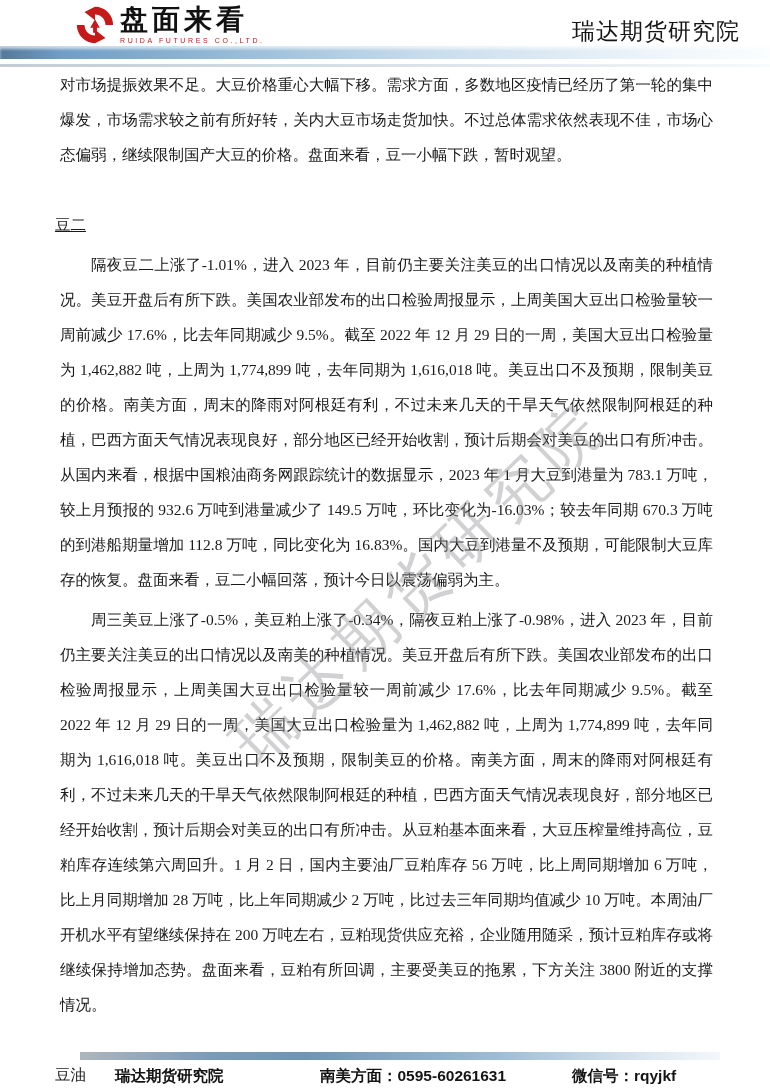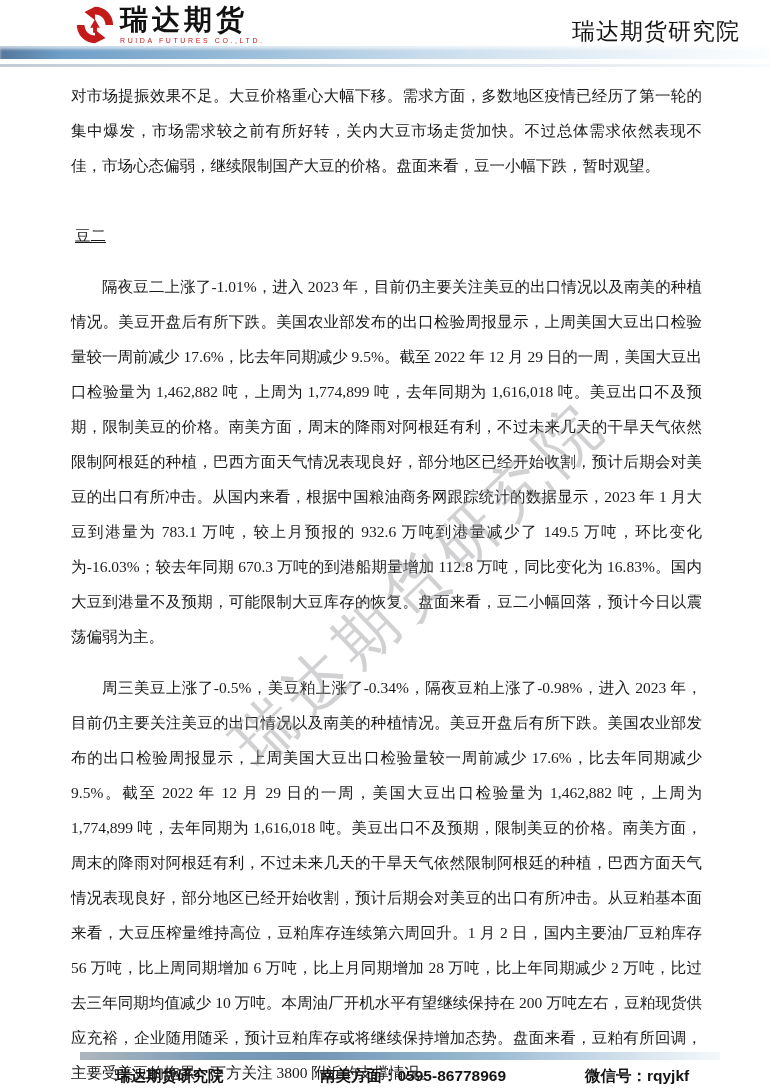--- a/index.html
+++ b/index.html
@@ -38,27 +38,27 @@
   }
   .rule-thin{
     position:absolute;left:0;top:64px;width:770px;height:3px;
     background:linear-gradient(to right,#c3ccd4 0%,#d3dde5 40%,#e9eef3 80%,#f8fafc 100%);
   }
   
   .content{
     position:absolute;left:55px;top:62px;width:663px;z-index:2;
   }
   .para{
-    margin:16px;font-size:15.5px;line-height:35px;text-align:justify;
+    margin:5px;font-size:15.5px;line-height:35px;text-align:justify;
   }
   .para.indent{text-indent:31px;}
   .section-heading{
     margin:35px 0 0 0;font-size:15.5px;line-height:35px;font-weight:normal;
   }
-  .section-heading.underlined span{text-decoration:underline;margin-left:20px;}
+  .section-heading.underlined span{text-decoration:underline;}
   
   .watermark{
     position:absolute;left:174px;top:541px;width:490px;z-index:3;
     font-size:62px;letter-spacing:8px;white-space:nowrap;
     color:rgba(145,145,150,0.42);
     transform:rotate(-44deg);transform-origin:center center;
     pointer-events:none;
     font-family:"Liberation Serif","DejaVu Serif",serif;
   }
   
@@ -66,38 +66,38 @@
     position:absolute;left:80px;top:1052px;width:640px;height:8px;
     background:linear-gradient(to right,#adb6bd 0%,#7b9cb8 20%,#6f95b5 35%,#9dbcd4 65%,#dfe9f2 90%,#f4f8fb 100%);
   }
   .footer{
     position:absolute;left:0;top:1066px;width:770px;height:24px;z-index:2;
     font-family:"Liberation Sans","DejaVu Sans",sans-serif;
     font-size:15.5px;font-weight:bold;color:#141414;
   }
   .footer .f-left{position:absolute;left:115px;top:0;}
   .footer .f-center{position:absolute;left:320px;top:0;}
-  .footer .f-right{position:absolute;left:585px;top:0;}
+  .footer .f-right{position:absolute;left:572px;top:0;}
 </style>
 </head>
 <body>
 
 <div class="page">
 
   <div class="header">
     <div class="logo">
       <span class="logo-mark">
         <svg viewBox="0 0 44 44" width="42" height="42" aria-hidden="true">
           <path d="M22 3 C32.5 3 41 11.5 41 22 L33 22 C33 15.9 28.1 11 22 11 L22 17 L11 8.5 L22 3 Z" fill="#c41a1a"></path>
           <path d="M22 41 C11.5 41 3 32.5 3 22 L11 22 C11 28.1 15.9 33 22 33 L22 27 L33 35.5 L22 41 Z" fill="#c41a1a"></path>
           <path d="M17 25 L22 16 L27 25 L24 25 L24 30 L20 30 L20 25 Z" fill="#c41a1a"></path>
         </svg>
       </span>
       <span class="logo-text">
-        <span class="brand-cn">瑞达期货</span>
+        <span class="brand-cn">盘面来看</span>
         <span class="brand-en">RUIDA FUTURES CO.,LTD.</span>
       </span>
     </div>
     <div class="institute-title">瑞达期货研究院</div>
   </div>
 
   <div class="rule-main"></div>
   <div class="rule-thin"></div>
 
   <div class="watermark">瑞达期货研究院</div>
@@ -110,17 +110,17 @@
 
     <p class="para indent">周三美豆上涨了-0.5%，美豆粕上涨了-0.34%，隔夜豆粕上涨了-0.98%，进入 2023 年，目前仍主要关注美豆的出口情况以及南美的种植情况。美豆开盘后有所下跌。美国农业部发布的出口检验周报显示，上周美国大豆出口检验量较一周前减少 17.6%，比去年同期减少 9.5%。截至 2022 年 12 月 29 日的一周，美国大豆出口检验量为 1,462,882 吨，上周为 1,774,899 吨，去年同期为 1,616,018 吨。美豆出口不及预期，限制美豆的价格。南美方面，周末的降雨对阿根廷有利，不过未来几天的干旱天气依然限制阿根廷的种植，巴西方面天气情况表现良好，部分地区已经开始收割，预计后期会对美豆的出口有所冲击。从豆粕基本面来看，大豆压榨量维持高位，豆粕库存连续第六周回升。1 月 2 日，国内主要油厂豆粕库存 56 万吨，比上周同期增加 6 万吨，比上月同期增加 28 万吨，比上年同期减少 2 万吨，比过去三年同期均值减少 10 万吨。本周油厂开机水平有望继续保持在 200 万吨左右，豆粕现货供应充裕，企业随用随采，预计豆粕库存或将继续保持增加态势。盘面来看，豆粕有所回调，主要受美豆的拖累，下方关注 3800 附近的支撑情况。</p>
 
     <h3 class="section-heading"><span>豆油</span></h3>
 
   </div>
 
   <div class="footer-rule"></div>
   <div class="footer">
     <span class="f-left">瑞达期货研究院</span>
-    <span class="f-center"><span>南美方面：</span><span>0595-86778969</span></span>
+    <span class="f-center"><span>南美方面：</span><span>0595-60261631</span></span>
     <span class="f-right"><span>微信号：</span><span>rqyjkf</span></span>
   </div>
 
 </div>
 
 </body></html>

